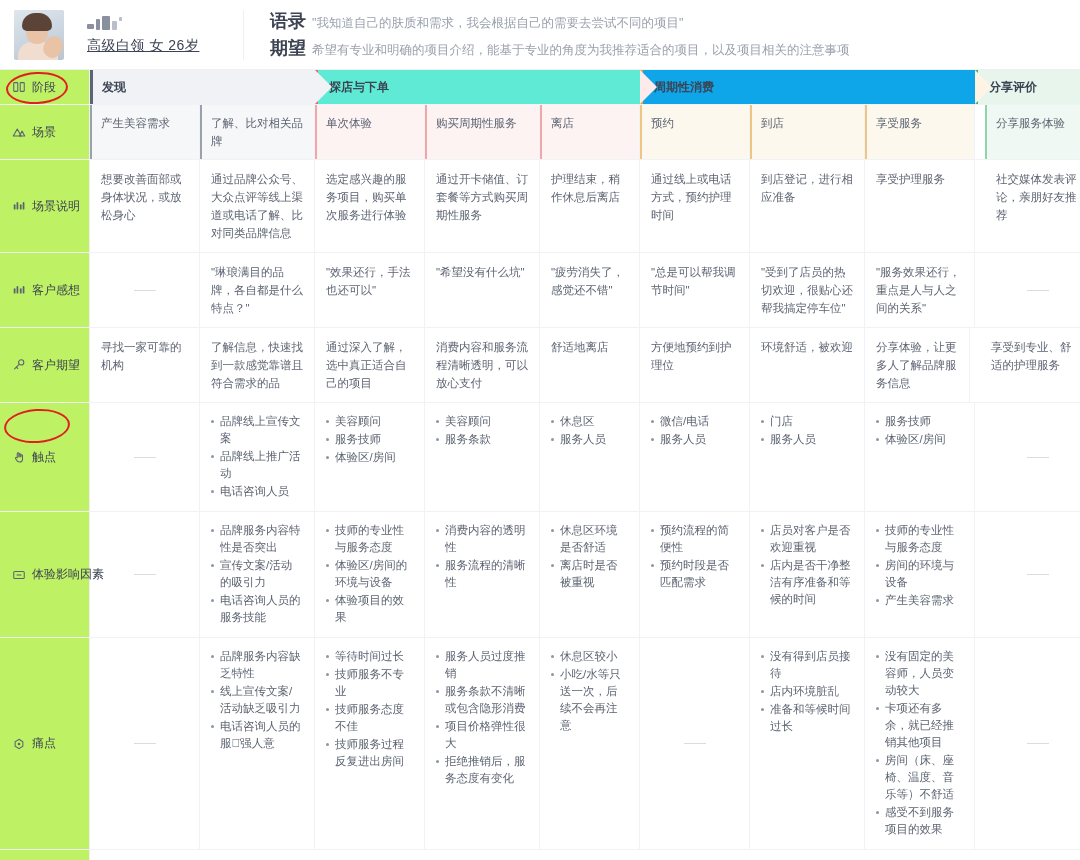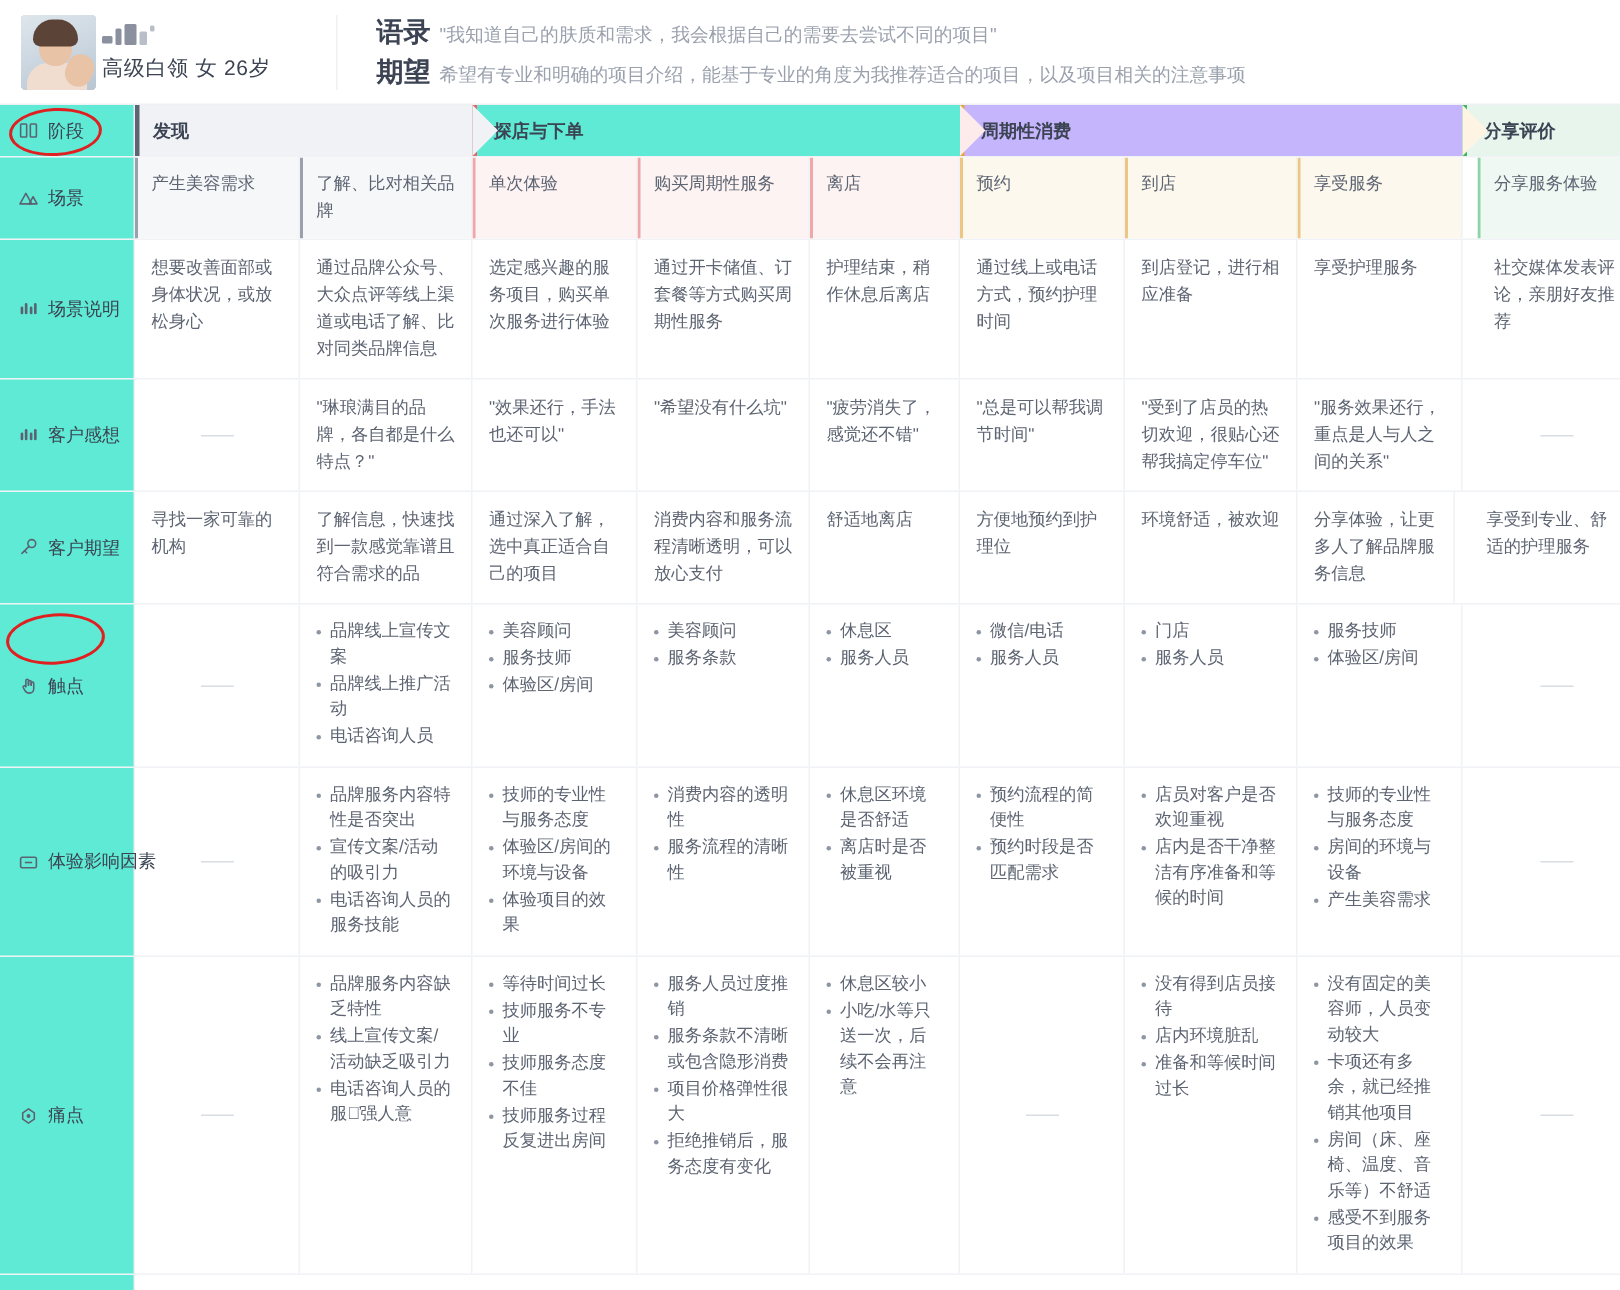--- a/index.html
+++ b/index.html
@@ -28,21 +28,21 @@
     flex: 0 0 auto;
     background: #cdbcb2;
     position: relative;
   }
   .avatar .sky { position:absolute; inset:0; background: linear-gradient(160deg,#dfe6ec 0%,#cdd8e2 45%,#b9c6d2 100%); }
   .avatar .face { position:absolute; left:12px; top:8px; width:22px; height:26px; border-radius:50% 50% 45% 45%; background:#e8c3a6; }
   .avatar .hair { position:absolute; left:8px; top:3px; width:30px; height:18px; border-radius:16px 16px 6px 6px; background:#5b4338; }
   .avatar .body { position:absolute; left:4px; bottom:0; width:40px; height:18px; border-radius:14px 14px 0 0; background:#f0ddd0; }
   .avatar .arm  { position:absolute; right:2px; bottom:2px; width:18px; height:22px; border-radius:9px; background:#e8c3a6; transform:rotate(22deg); }
 
-  .persona-id { margin-left: 4px; flex: 0 0 auto; width: 150px; }
+  .persona-id { margin-left: 23px; flex: 0 0 auto; width: 150px; text-decoration: underline; }
   .persona-name-redacted {
     display: flex; align-items: flex-end; gap: 2px;
     height: 16px; margin-bottom: 7px;
   }
   .persona-name-redacted i { display:block; background:#8a909e; border-radius:1px; }
   .persona-name-redacted i:nth-child(1){width:7px;height:5px;margin-bottom:1px;}
   .persona-name-redacted i:nth-child(2){width:4px;height:11px;}
   .persona-name-redacted i:nth-child(3){width:8px;height:14px;}
   .persona-name-redacted i:nth-child(4){width:5px;height:9px;background:#b9bfc9;}
   .persona-name-redacted i:nth-child(5){width:3px;height:4px;background:#b9bfc9;margin-bottom:9px;}
@@ -70,21 +70,21 @@
     flex: 0 0 90px;
     width: 90px;
     display: flex;
     align-items: center;
     gap: 6px;
     padding: 10px 0 10px 12px;
     font-size: 12px;
     color: #3c4353;
     border-right: 1px solid #eceff3;
     position: relative;
-    background: #5eead4;
+    background: #bef264;
   }
   .rowlabel .ico { flex: 0 0 auto; display:inline-flex; width:14px; height:14px; color:#5b6272; }
   .rowlabel .ico svg { width:14px; height:14px; display:block; }
   .rowlabel .txt { white-space: nowrap; }
 
   
   .circle-mark {
     position: absolute;
     border: 2.4px solid #e02020;
     border-radius: 50%;
@@ -219,21 +219,21 @@
       <div class="stage-chip" style="flex:0 0 225px;background:#f0f2f5;">
         <span class="bar" style="background:#5d6472;"></span>
         <span>发现</span>
         <span class="arrow" style="border-left:17px solid #f0f2f5;"></span>
       </div>
       <div class="stage-chip" style="flex:0 0 325px;background:#5eead4;padding-left:14px;">
         <span class="bar" style="background:#e8656a;"></span>
         <span>探店与下单</span>
         <span class="arrow" style="border-left:17px solid #fdeaea;"></span>
       </div>
-      <div class="stage-chip" style="flex:0 0 335px;background:#c4b5fd;padding-left:14px;">
+      <div class="stage-chip" style="flex:0 0 335px;background:#0ea5e9;padding-left:14px;">
         <span class="bar" style="background:#e8a33d;"></span>
         <span>周期性消费</span>
         <span class="arrow" style="border-left:17px solid #fdf4e3;"></span>
       </div>
       <div class="stage-chip" style="flex:1 1 auto;background:#e7f5ec;padding-left:14px;">
         <span class="bar" style="background:#3fb665;"></span>
         <span>分享评价</span>
 
       </div>
     </div>

